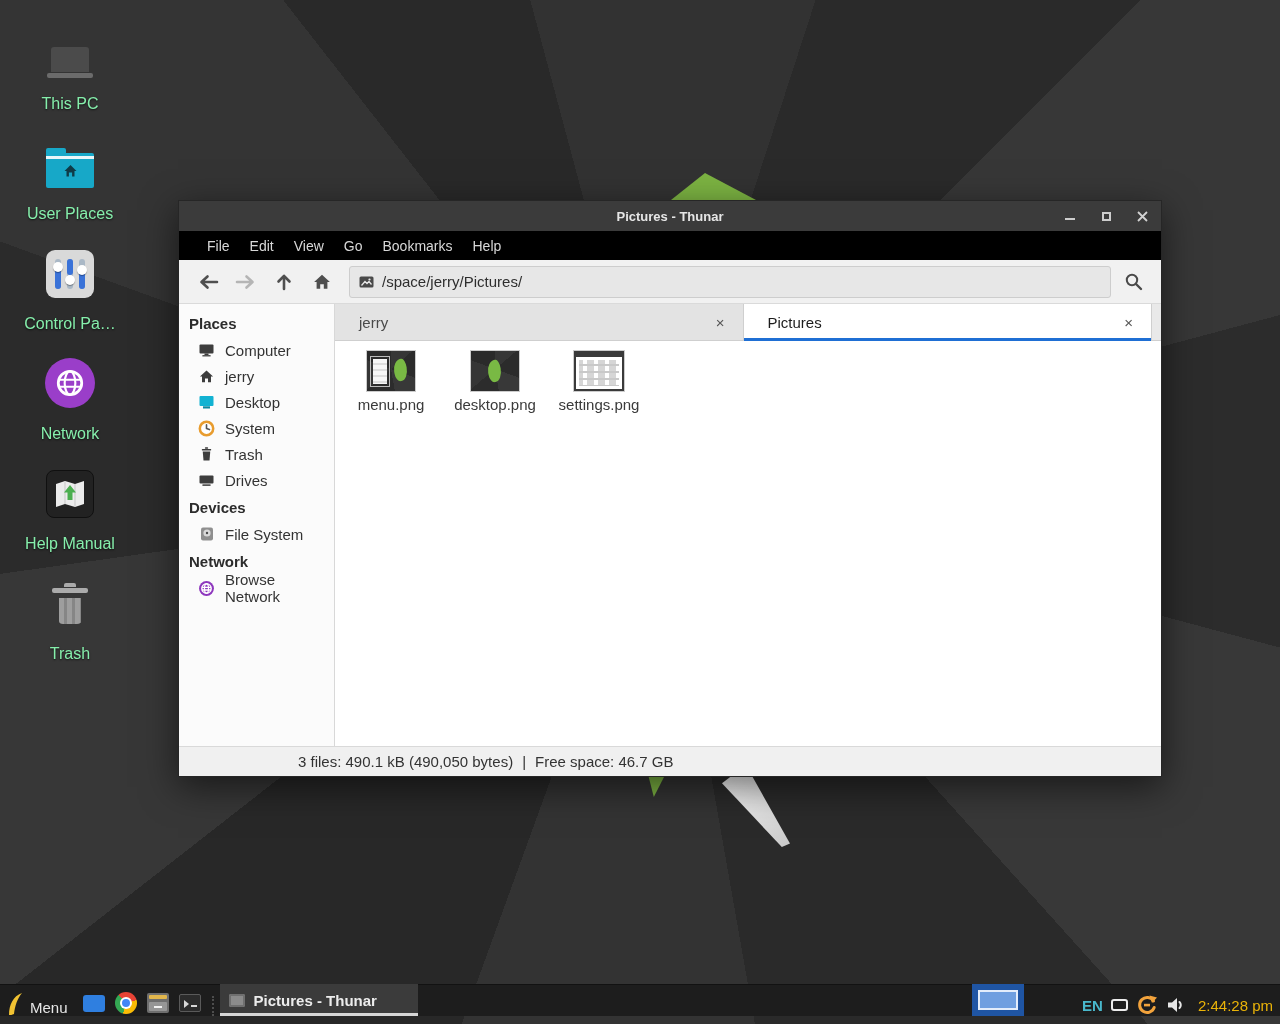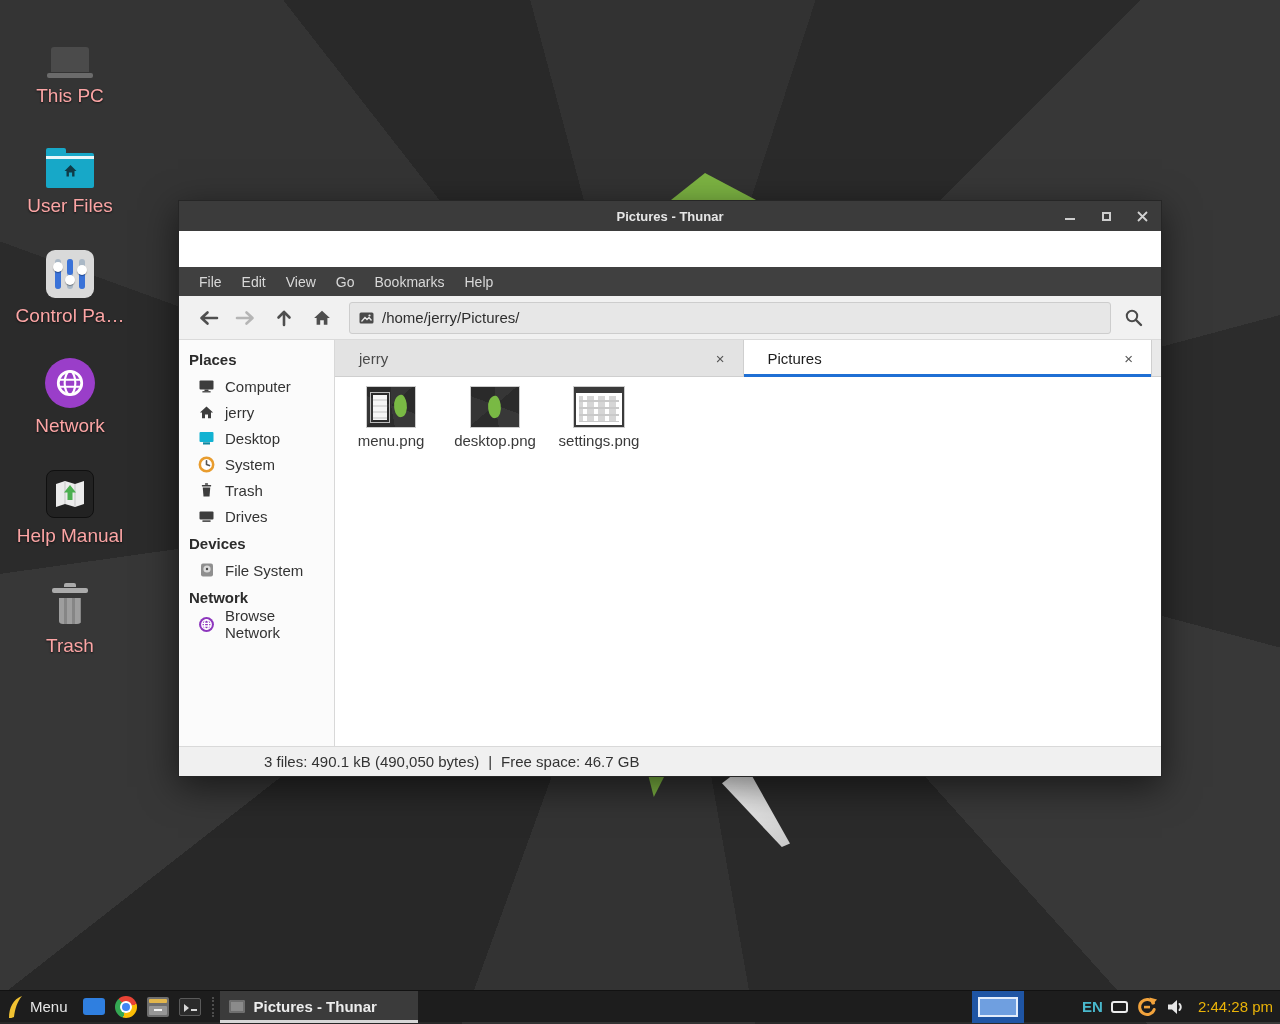--- a/index.html
+++ b/index.html
@@ -27,21 +27,21 @@
   .feather-blade { position:absolute; left:722px; top:777px; width:68px; height:70px;
     background:linear-gradient(135deg,#f8f8f8,#c9c9c9);
     clip-path:polygon(12% 0%, 45% 0%, 100% 95%, 88% 100%, 0% 9%); }
 
   
   .desktop-icons { position:absolute; left:10px; top:0; width:120px; }
   .dicon { position:absolute; width:120px; display:flex; flex-direction:column; align-items:center; }
   .dicon:nth-child(1){top:22px} .dicon:nth-child(2){top:132px} .dicon:nth-child(3){top:242px}
   .dicon:nth-child(4){top:352px} .dicon:nth-child(5){top:462px} .dicon:nth-child(6){top:572px}
   .dicon .art { height:56px; display:flex; flex-direction:column; align-items:center; justify-content:flex-end; }
-  .dlabel { margin-top:7px; font-size:19px; color:#fca5a5; text-shadow:0 1px 2px rgba(0,0,0,.7); }
+  .dlabel { margin-top:17px; font-size:16px; color:#86efac; text-shadow:0 1px 2px rgba(0,0,0,.7); }
 
   .lap-screen { width:38px; height:25px; background:#4b4b4b; border-radius:3px 3px 0 0; }
   .lap-base { width:46px; height:5px; background:#6b6b6b; border-radius:2px; margin-top:1px; }
 
   .fold-wrap { position:relative; width:48px; height:40px; }
   .fold-tab { position:absolute; top:0; left:0; width:20px; height:8px; background:#17a8c8; border-radius:2px 2px 0 0; }
   .fold-body { position:absolute; top:5px; left:0; width:48px; height:35px; background:#17a8c8; border-radius:2px;
     display:flex; align-items:center; justify-content:center; }
   .fold-stripe { position:absolute; top:8px; left:0; width:48px; height:3px; background:rgba(255,255,255,.9); }
 
@@ -62,21 +62,21 @@
   
   .window { position:absolute; left:178px; top:200px; width:984px; height:577px;
     border:1px solid #262626; box-shadow:0 10px 34px rgba(0,0,0,.55); display:flex; flex-direction:column; background:#fff; }
   .titlebar { height:30px; background:#3b3b3b; position:relative; display:flex; align-items:center; justify-content:center; flex:none; }
   .title-text { color:#e6e6e6; font-size:13px; font-weight:bold; }
   .win-controls { position:absolute; right:10px; top:0; height:30px; display:flex; align-items:center; gap:18px; }
   .wbtn { width:18px; height:18px; display:flex; align-items:center; justify-content:center; }
   .min-bar { width:10px; height:2px; background:#cdcdcd; margin-top:5px; }
   .max-sq { width:9px; height:9px; border:2px solid #cdcdcd; }
 
-  .menubar { height:29px; background:#404040; display:flex; align-items:center; padding-left:10px; flex:none;margin-top:36px; }
+  .menubar { height:29px; background:#000000; display:flex; align-items:center; padding-left:18px; flex:none; }
   .menu-item { color:#d8d8d8; font-size:14px; padding:5px 10px; }
 
   .toolbar { height:44px; background:#f1f1f1; border-bottom:1px solid #dadada; display:flex; align-items:center; padding:0 10px; flex:none; }
   .navbtn { width:38px; height:34px; display:flex; align-items:center; justify-content:center; border-radius:3px; }
   .pathbar { flex:1; height:32px; margin-left:8px; background:#e7e7e7; border:1px solid #cdcdcd; border-radius:3px;
     display:flex; align-items:center; padding:0 9px; gap:8px; }
   .path-text { font-size:15px; color:#2e2e2e; }
   .searchbtn { width:36px; height:34px; display:flex; align-items:center; justify-content:center; margin-left:4px; }
 
   .main { flex:1; display:flex; min-height:0; }
@@ -108,25 +108,25 @@
   .thumb-desktop .mini-leaf { left:17px; top:9px; }
   .thumb-menu .mini-leaf { left:27px; top:8px; }
   .mini-panel { position:absolute; left:3px; top:5px; width:20px; height:31px; background:#f6f6f6; border:1px solid #bbb;
     background-image:repeating-linear-gradient(180deg, #ddd 0 2px, transparent 2px 6px); background-clip:content-box; padding:2px; }
   .thumb-settings { width:50px; background:#fff; border:2px solid #3a3a3a; border-top-width:6px;
     background-image:repeating-linear-gradient(180deg, #c9c9c9 0 2px, transparent 2px 7px),
                      repeating-linear-gradient(90deg, #d6d6d6 0 7px, transparent 7px 11px);
     background-clip:content-box; padding:3px; }
 
   .statusbar { height:30px; flex:none; background:#f0f0f0; border-top:1px solid #d9d9d9;
-    display:flex; align-items:center; padding-left:85px; gap:9px; font-size:15px; color:#333; }
+    display:flex; align-items:center; padding-left:119px; gap:9px; font-size:15px; color:#333; }
 
   
-  .taskbar { position:absolute; left:0; bottom:2px; width:1280px; height:32px; background:#1d1d1d;
-    border-top:1px solid #121212; display:flex; align-items:center; }
+  .taskbar { position:absolute; left:0; bottom:8px; width:1280px; height:32px; background:#1d1d1d;
+    border-top:1px solid #121212; display:flex; align-items:flex-end; }
   .tb-logo { margin-left:7px; display:flex; }
   .tb-menu-label { color:#e6e6e6; font-size:15px; margin:0 10px 0 7px; }
   .launcher { width:24px; height:26px; margin:0 4px; display:flex; align-items:center; justify-content:center; }
   .fm-blue { width:22px; height:17px; background:#2f7fe0; border-radius:3px; }
   .chrome { width:22px; height:22px; border-radius:50%;
     background:conic-gradient(from -45deg, #e94335 0deg 120deg, #fbbc05 120deg 240deg, #34a853 240deg 360deg);
     display:flex; align-items:center; justify-content:center; }
   .chrome-white { width:12px; height:12px; border-radius:50%; background:#fff; display:flex; align-items:center; justify-content:center; }
   .chrome-blue { width:8px; height:8px; border-radius:50%; background:#4286f5; }
   .cab { width:22px; height:20px; background:#6e6e6e; border-radius:2px; position:relative; }
@@ -173,21 +173,21 @@
       <div class="fold-wrap">
         <div class="fold-tab"></div>
         <div class="fold-body">
           <svg width="17" height="16" viewBox="0 0 16 16">
               <path d="M8 2 L14 8 H12 V13.5 H9.6 V9.6 H6.4 V13.5 H4 V8 H2 Z" fill="#0f3b47"></path>
             </svg>
         </div>
         <div class="fold-stripe"></div>
       </div>
     </div>
-    <div class="dlabel">User Files</div>
+    <div class="dlabel">User Places</div>
   </div>
   <div class="dicon">
     <div class="art">
       <div class="cp-box">
         <div class="cp-track">
             <div class="cp-fill" style="top:8px;height:22px"></div>
             <div class="cp-knob" style="top:3px"></div>
           </div>
         <div class="cp-track">
             <div class="cp-fill" style="top:0;height:16px"></div>
@@ -282,21 +282,21 @@
       <svg width="18" height="17" viewBox="0 0 16 15">
           <path d="M8 1.5 L15 8 H12.8 V14 H9.6 V10 H6.4 V14 H3.2 V8 H1 Z" fill="#4f4f4f"></path>
         </svg>
     </span>
     <div class="pathbar">
       <svg width="15" height="12" viewBox="0 0 15 12">
         <rect x="0.5" y="0.5" width="14" height="11" rx="1.5" fill="#4a4a4a"></rect>
         <path d="M2.5 9.5 L6 5.5 L8 7.5 L10 5.5 L12.5 8.5" stroke="#e8e8e8" stroke-width="1.3" fill="none"></path>
         <circle cx="10.5" cy="3.5" r="1.1" fill="#e8e8e8"></circle>
       </svg>
-      <span class="path-text">/home/jerry/Pictures/</span>
+      <span class="path-text">/space/jerry/Pictures/</span>
     </div>
     <span class="searchbtn">
       <svg width="19" height="19" viewBox="0 0 19 19">
         <circle cx="8" cy="8" r="5.2" fill="none" stroke="#4a4a4a" stroke-width="2"></circle>
         <path d="M12 12 L17 17" stroke="#4a4a4a" stroke-width="2.4" stroke-linecap="round"></path>
       </svg>
     </span>
   </div>
 
   <div class="main">

